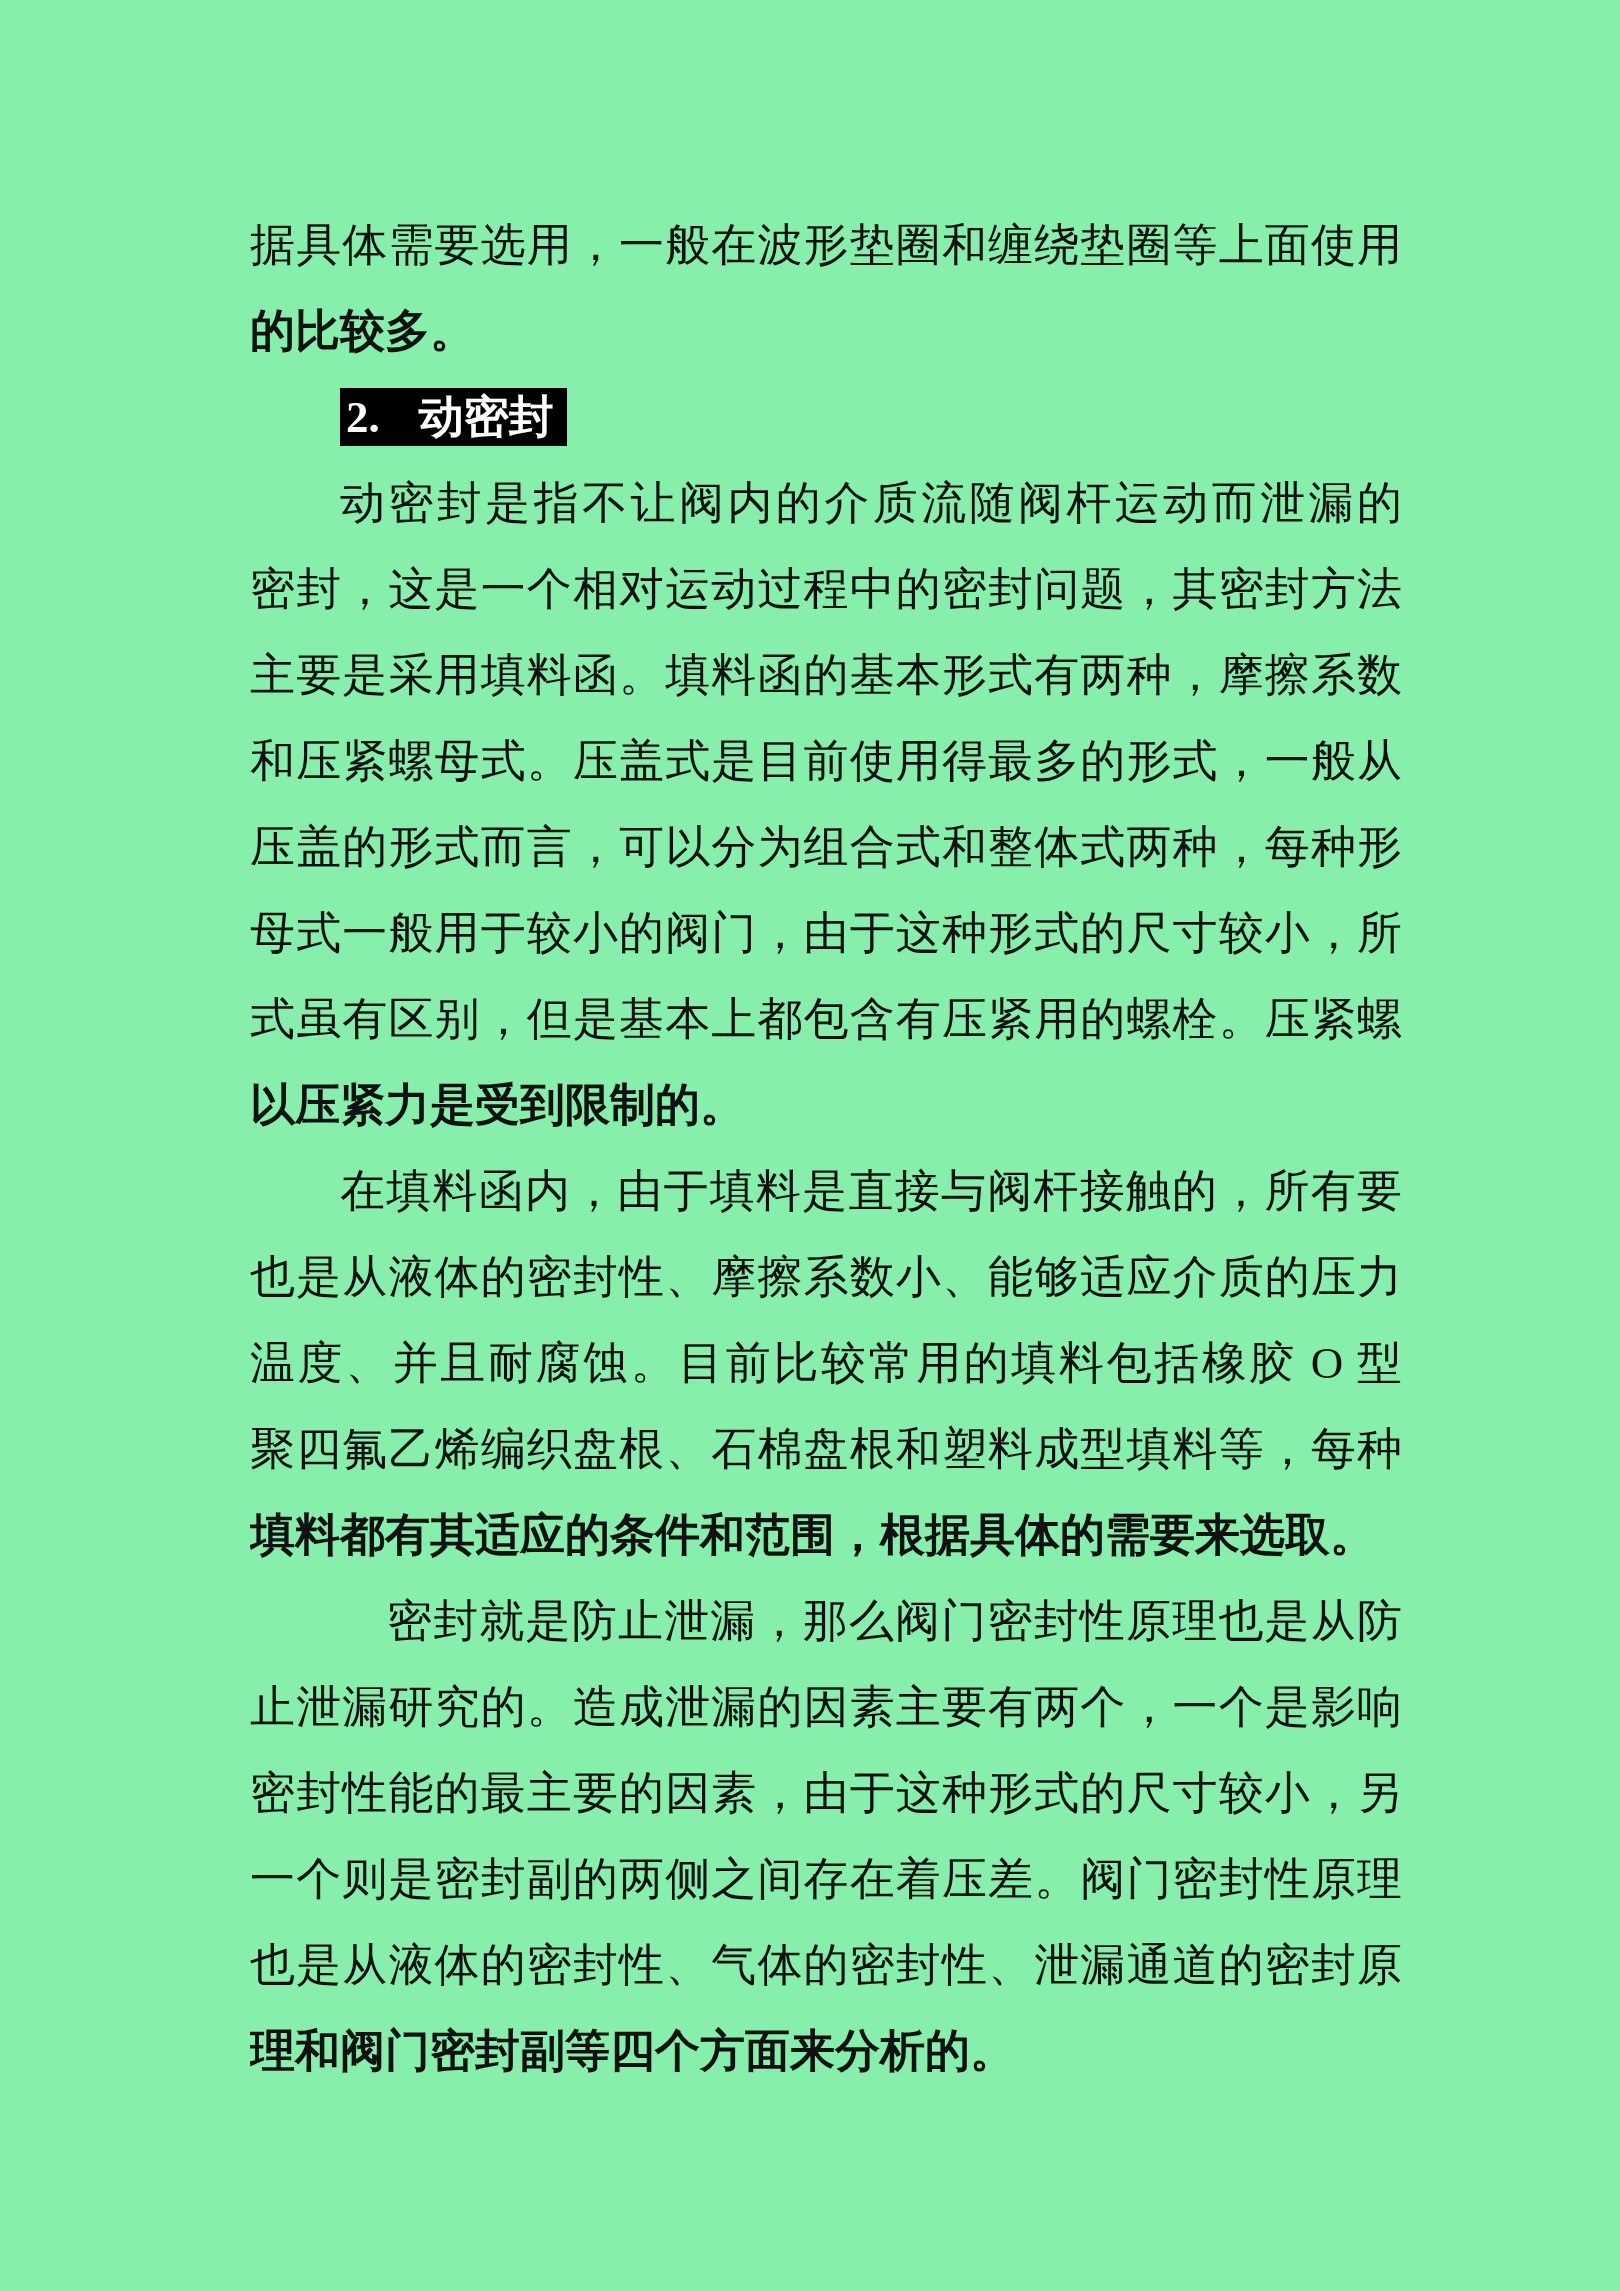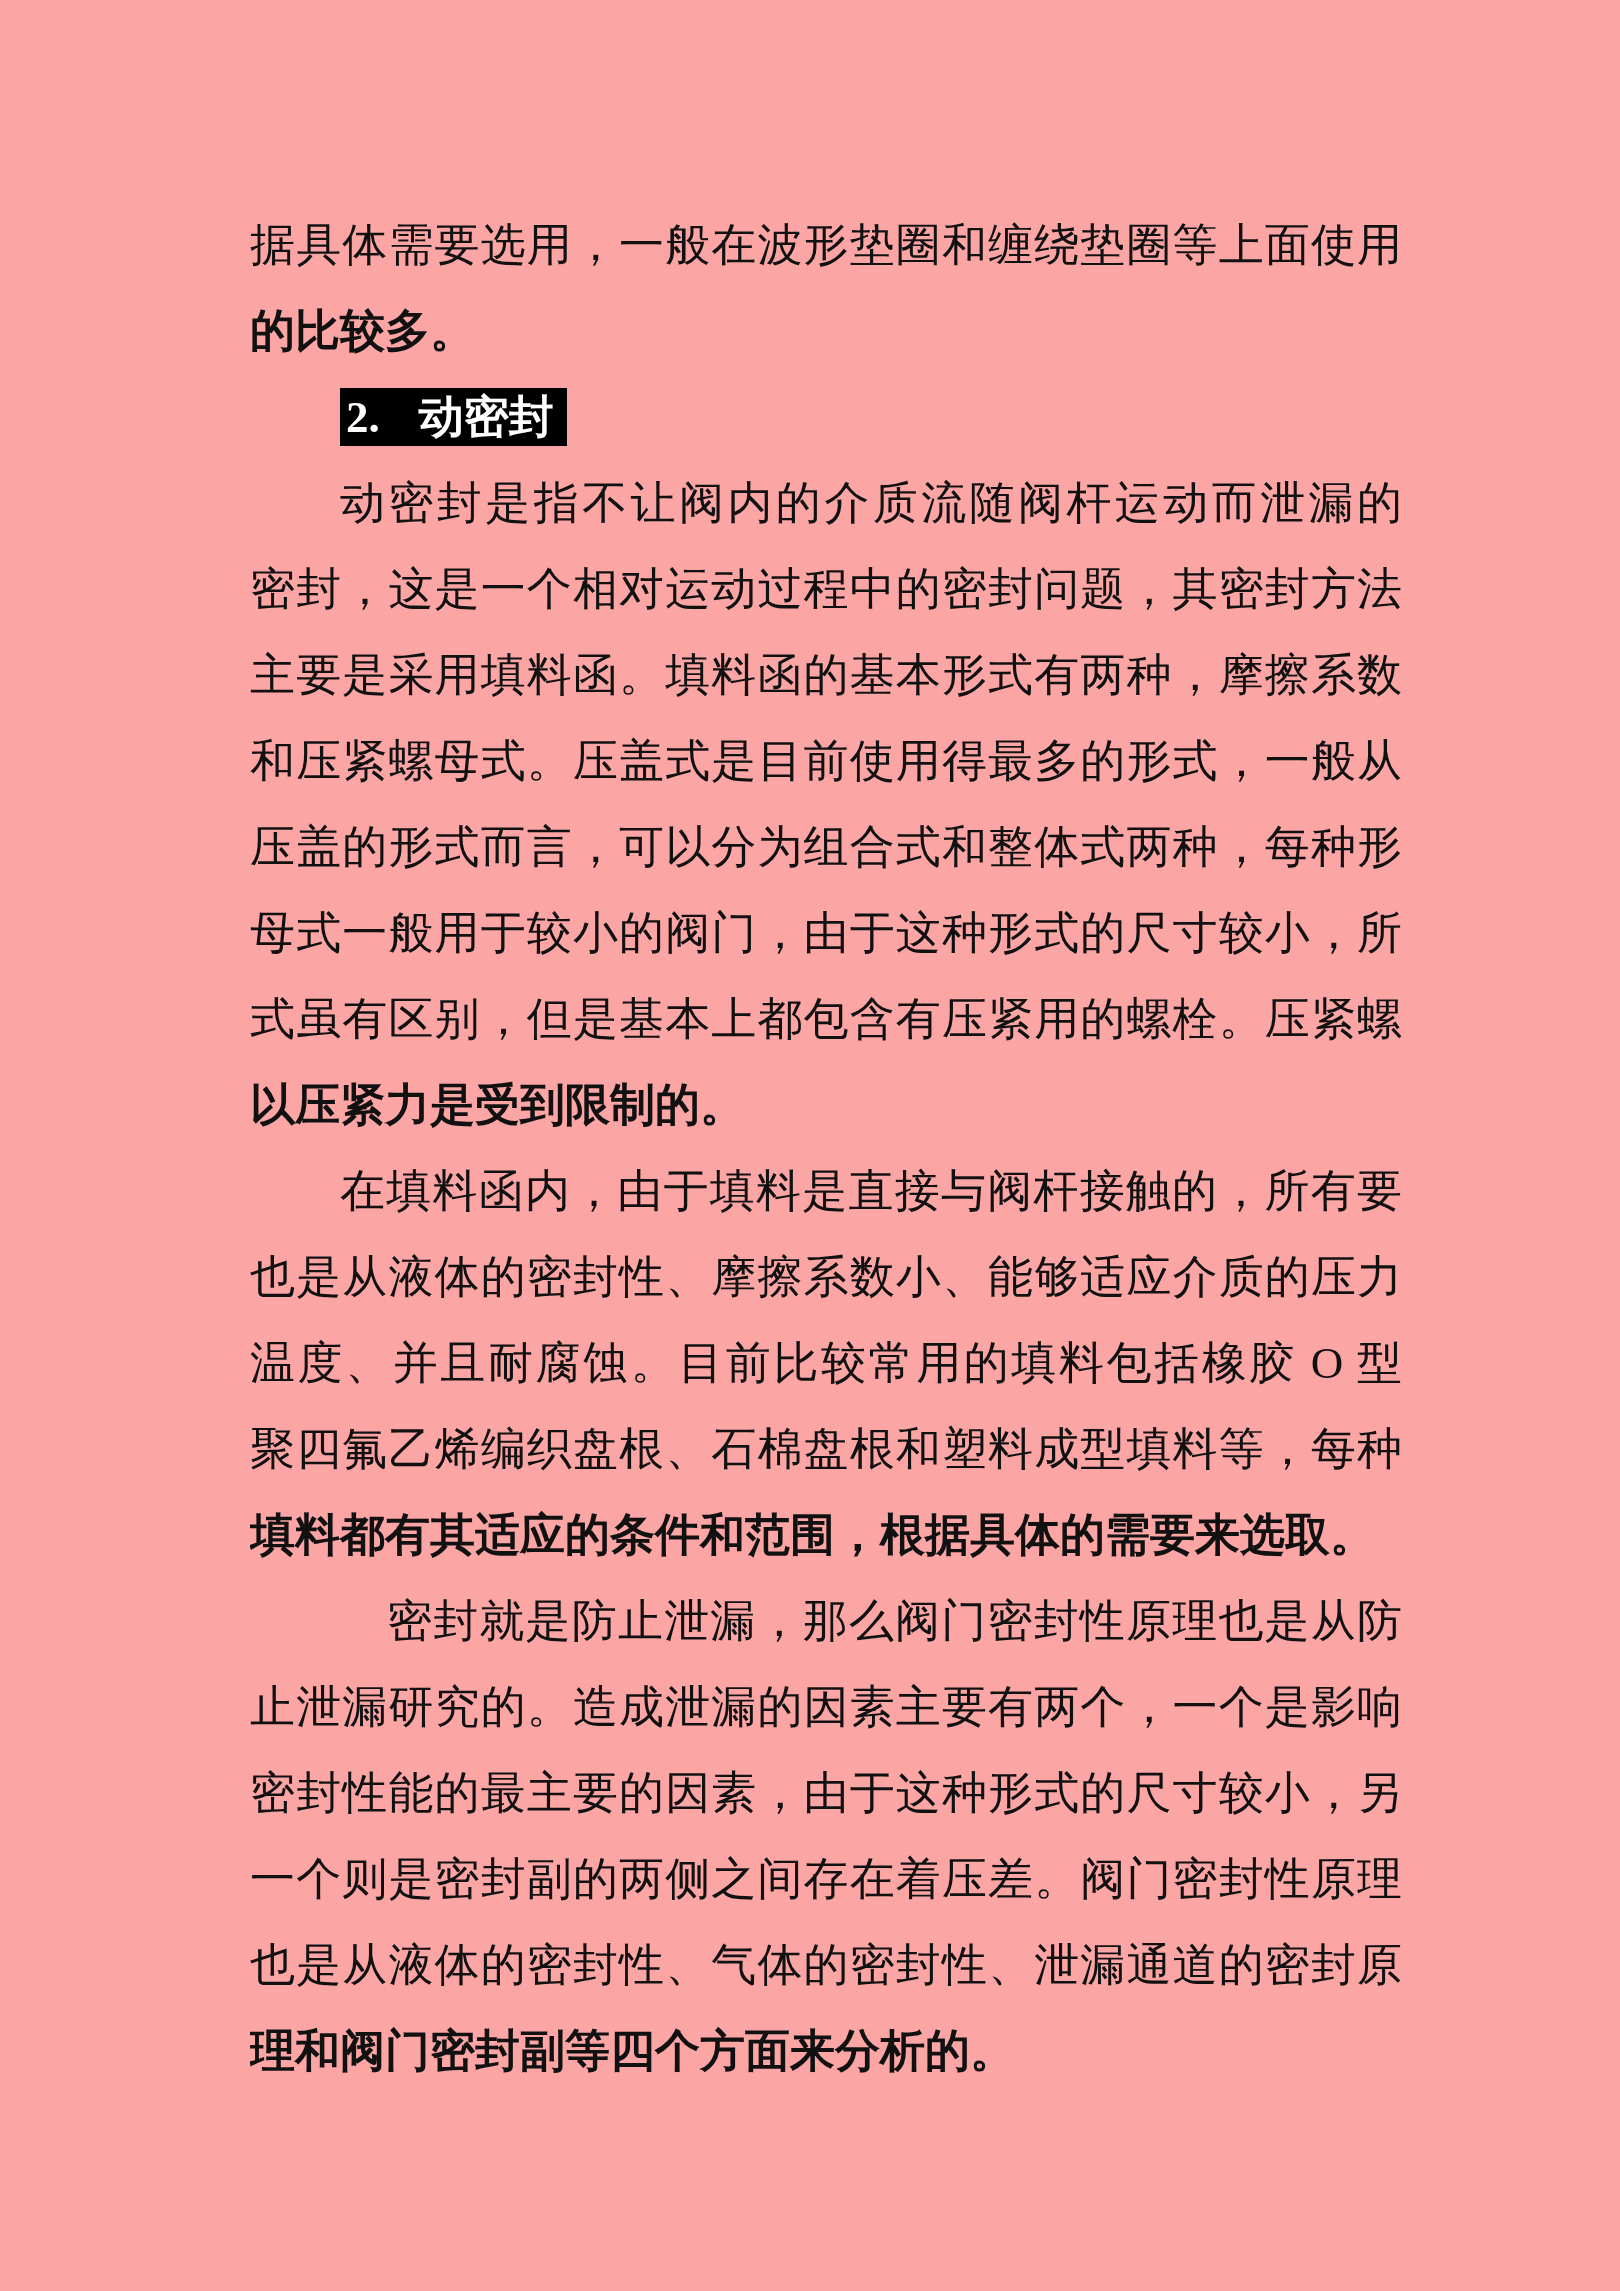--- a/index.html
+++ b/index.html
@@ -4,21 +4,21 @@
 <style>
   html, body {
     margin: 0;
     padding: 0;
     background: #ffffff;
   }
   .page {
     position: relative;
     width: 1620px;
     height: 2292px;
-    background: #fca5a5;
+    background: #86efac;
     font-family: "Liberation Serif", "DejaVu Serif", serif;
     color: #111111;
     overflow: hidden;
   }
   .doc-body {
     position: absolute;
     left: 250px;
     top: 202px;
     width: 1152px;
   }

